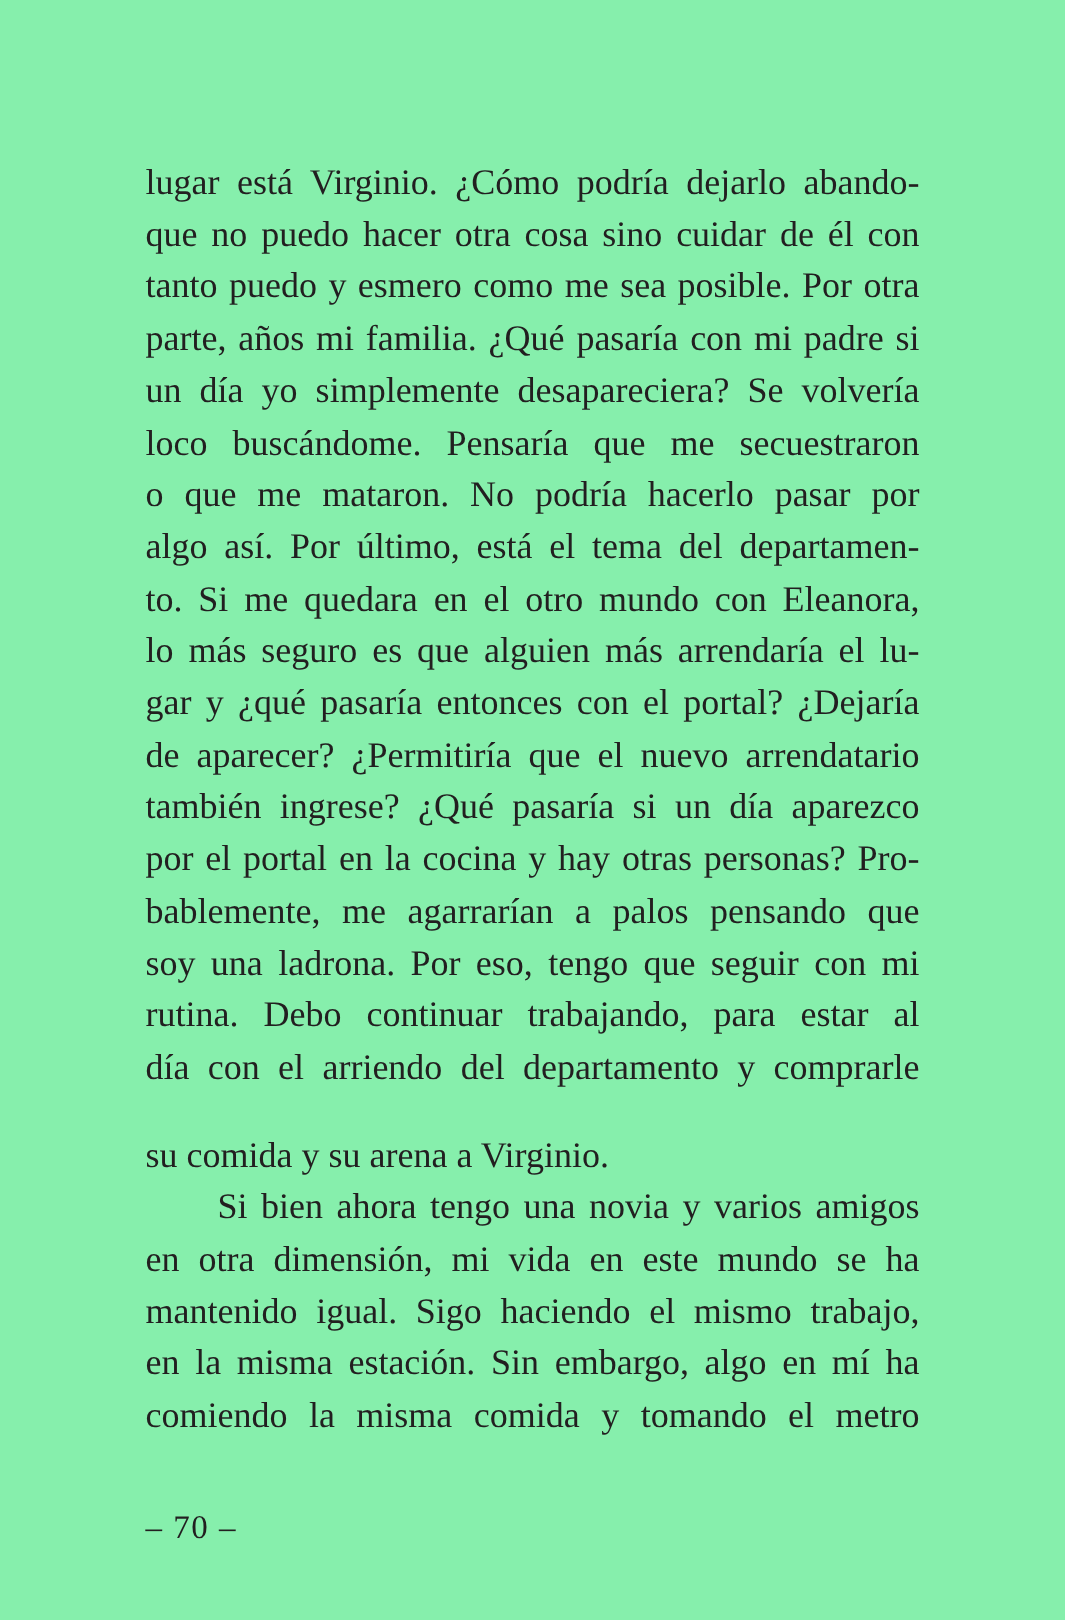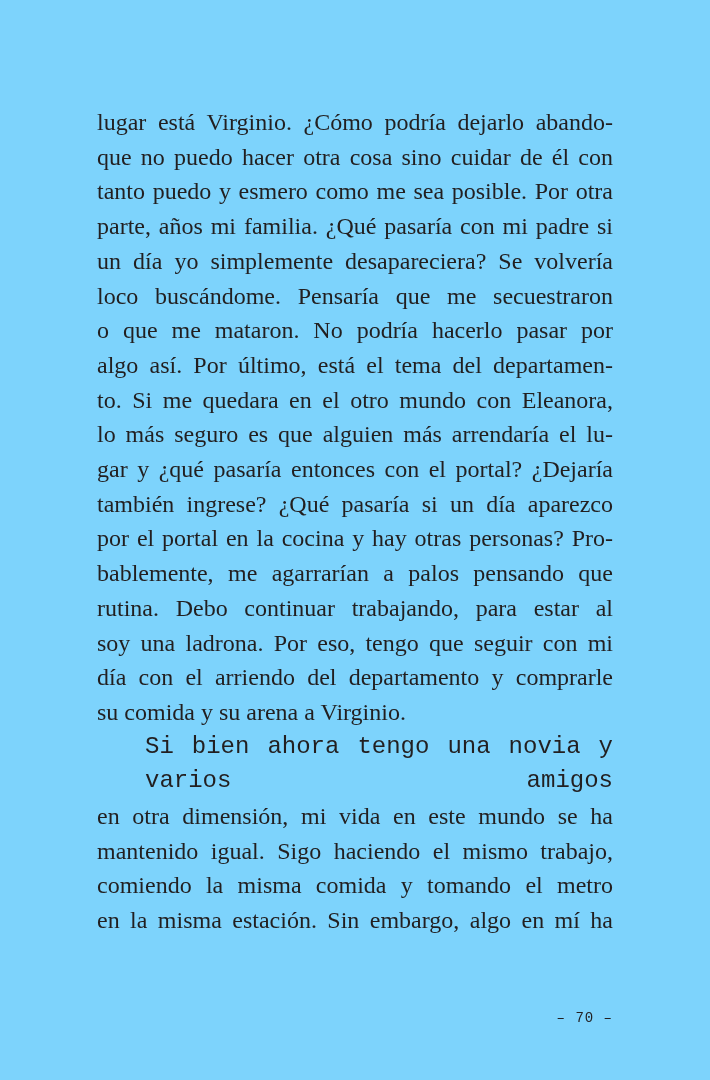--- a/index.html
+++ b/index.html
@@ -4,21 +4,21 @@
 <style>
   html, body {
     margin: 0;
     padding: 0;
     background: #ffffff;
   }
   .book-page {
     position: relative;
     width: 710px;
     height: 1080px;
-    background: #7dd3fc;
+    background: #86efac;
     font-family: "Liberation Serif", "DejaVu Serif", serif;
     color: #221f20;
     overflow: hidden;
   }
   .text-block {
     position: absolute;
     left: 97px;
     top: 105px;
     width: 516px;
     font-size: 24px;
@@ -29,69 +29,69 @@
     padding: 0;
   }
   .line {
     text-align: justify;
     text-align-last: justify;
     white-space: normal;
   }
   .line.last {
     text-align: center;
     text-align-last: left;
+    margin-top: 24px;
   }
   .line.indent {
     padding-left: 48px;
-    font-family: Liberation Mono, monospace;
   }
   .folio {
     position: absolute;
     left: 97px;
     top: 1003px;
     width: 516px;
-    text-align: right;
-    font-size: 14px;
+    text-align: left;
+    font-size: 22px;
     line-height: 30px;
     letter-spacing: 1px;
     color: #221f20;
-    font-family: Liberation Mono, monospace;
   }
 </style>
 </head>
 <body>
 
 <div class="book-page">
   <div class="text-block">
 
     <div class="para">
       <div class="line">lugar está Virginio. ¿Cómo podría dejarlo abando-</div>
       <div class="line">que no puedo hacer otra cosa sino cuidar de él con</div>
       <div class="line">tanto puedo y esmero como me sea posible. Por otra</div>
       <div class="line">parte, años mi familia. ¿Qué pasaría con mi padre si</div>
       <div class="line">un día yo simplemente desapareciera? Se volvería</div>
       <div class="line">loco buscándome. Pensaría que me secuestraron</div>
       <div class="line">o que me mataron. No podría hacerlo pasar por</div>
       <div class="line">algo así. Por último, está el tema del departamen-</div>
       <div class="line">to. Si me quedara en el otro mundo con Eleanora,</div>
       <div class="line">lo más seguro es que alguien más arrendaría el lu-</div>
       <div class="line">gar y ¿qué pasaría entonces con el portal? ¿Dejaría</div>
+      <div class="line">de aparecer? ¿Permitiría que el nuevo arrendatario</div>
       <div class="line">también ingrese? ¿Qué pasaría si un día aparezco</div>
       <div class="line">por el portal en la cocina y hay otras personas? Pro-</div>
       <div class="line">bablemente, me agarrarían a palos pensando que</div>
+      <div class="line">soy una ladrona. Por eso, tengo que seguir con mi</div>
       <div class="line">rutina. Debo continuar trabajando, para estar al</div>
-      <div class="line">soy una ladrona. Por eso, tengo que seguir con mi</div>
       <div class="line">día con el arriendo del departamento y comprarle</div>
       <div class="line last">su comida y su arena a Virginio.</div>
     </div>
 
     <div class="para">
       <div class="line indent">Si bien ahora tengo una novia y varios amigos</div>
       <div class="line">en otra dimensión, mi vida en este mundo se ha</div>
       <div class="line">mantenido igual. Sigo haciendo el mismo trabajo,</div>
+      <div class="line">en la misma estación. Sin embargo, algo en mí ha</div>
       <div class="line">comiendo la misma comida y tomando el metro</div>
-      <div class="line">en la misma estación. Sin embargo, algo en mí ha</div>
     </div>
 
   </div>
 
   <div class="folio">– 70 –</div>
 </div>
 
 </body></html>

